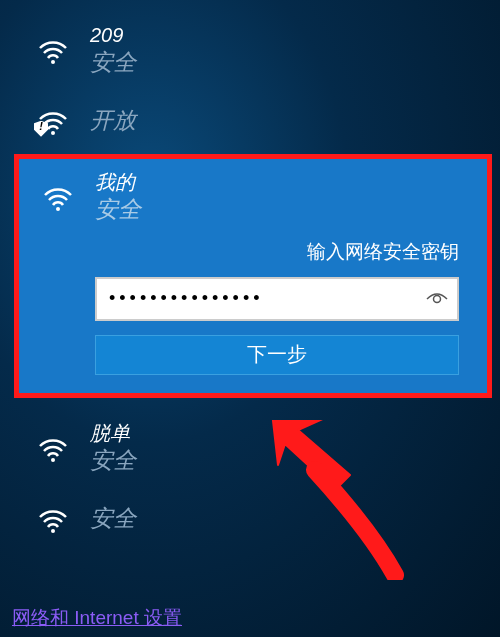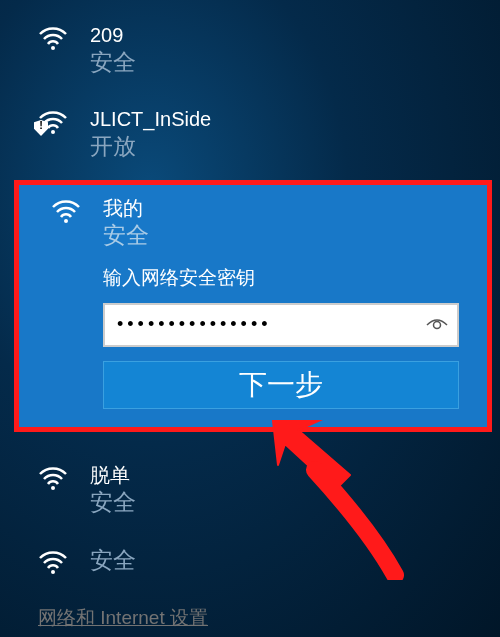--- a/index.html
+++ b/index.html
@@ -8,23 +8,24 @@
     height: 637px;
     background: radial-gradient(ellipse at 30% 30%, #0a4a7a 0%, #042a4a 40%, #011628 100%);
     font-family: "Segoe UI", "Microsoft YaHei", sans-serif;
     color: #fff;
     overflow: hidden;
     position: relative;
   }
   .list { padding-top: 8px; }
   .net-item {
     display: flex;
-    align-items: flex-start;
+    align-items: center;
     padding: 14px 20px 14px 38px;
     gap: 22px;
+    font-style: italic;
   }
   .net-item .text { display: flex; flex-direction: column; gap: 0px; }
   .net-name { font-size: 20px; color: #fff; line-height: 1.3; }
   .net-status { font-size: 23px; color: #8aa6bf; line-height: 1.3; }
   .wifi-icon { width: 30px; height: 24px; flex-shrink: 0; position: relative; margin-top: 4px; }
   .wifi-icon svg { width: 30px; height: 24px; }
   .shield-badge {
     position: absolute;
     left: -4px;
     bottom: -2px;
@@ -39,34 +40,34 @@
     left: 0; right: 0; top: -1px;
     text-align: center;
     font-size: 11px;
     font-weight: bold;
     color: #000;
   }
 
   .selected-block {
     background: #1878c8;
     border: 5px solid #ff1a1a;
-    margin: 4px 8px 16px 14px;
+    margin: 4px 8px 8px 14px;
     padding-bottom: 18px;
-    padding-left: 8px;
   }
   .selected-block .net-item {
     padding-left: 24px;
     padding-top: 10px;
     padding-bottom: 8px;
   }
   .selected-block .net-status { color: #a9cbe6; }
   .prompt {
     padding: 6px 28px 12px 76px;
     font-size: 19px;
     color: #fff;
+    text-align: right;
   }
   .pw-row {
     display: flex;
     align-items: center;
     margin: 0 28px 0 76px;
     background: #fff;
     border: 2px solid #ccc;
     height: 44px;
   }
   .pw-row input {
@@ -89,35 +90,35 @@
     color: #555;
     cursor: pointer;
   }
   .btn-row {
     display: flex;
     gap: 6px;
     margin: 14px 28px 0 76px;
   }
   .btn-row button {
     flex: 1;
-    height: 48px;
+    height: 40px;
     background: #1485d4;
     border: 1px solid #3aa0e0;
     color: #fff;
-    font-size: 28px;
+    font-size: 20px;
     font-family: inherit;
     cursor: pointer;
   }
 
   .footer {
     position: absolute;
-    left: 38px;
+    left: 12px;
     bottom: 6px;
     font-size: 19px;
-    color: #737373;
+    color: #8b5cf6;
     text-decoration: underline;
     cursor: pointer;
   }
 
   
   .arrow {
     position: absolute;
     left: 260px;
     top: 420px;
     width: 160px;
@@ -149,21 +150,20 @@
     <span class="wifi-icon">
       <svg viewBox="0 0 30 24">
           <path d="M2 8 A18 18 0 0 1 28 8" fill="none" stroke="#fff" stroke-width="2.5"></path>
           <path d="M6 13 A12 12 0 0 1 24 13" fill="none" stroke="#fff" stroke-width="2.5"></path>
           <path d="M10 18 A6 6 0 0 1 20 18" fill="none" stroke="#fff" stroke-width="2.5"></path>
           <circle cx="15" cy="22" r="2" fill="#fff"></circle>
         </svg>
       <span class="shield-badge"></span>
     </span>
     <div class="text">
-      <div class="net-name">JLICT_InSide</div>
       <div class="net-status">开放</div>
     </div>
   </div>
 
   <div class="selected-block">
     <div class="net-item">
       <span class="wifi-icon">
         <svg viewBox="0 0 30 24">
             <path d="M2 8 A18 18 0 0 1 28 8" fill="none" stroke="#fff" stroke-width="2.5"></path>
             <path d="M6 13 A12 12 0 0 1 24 13" fill="none" stroke="#fff" stroke-width="2.5"></path>

